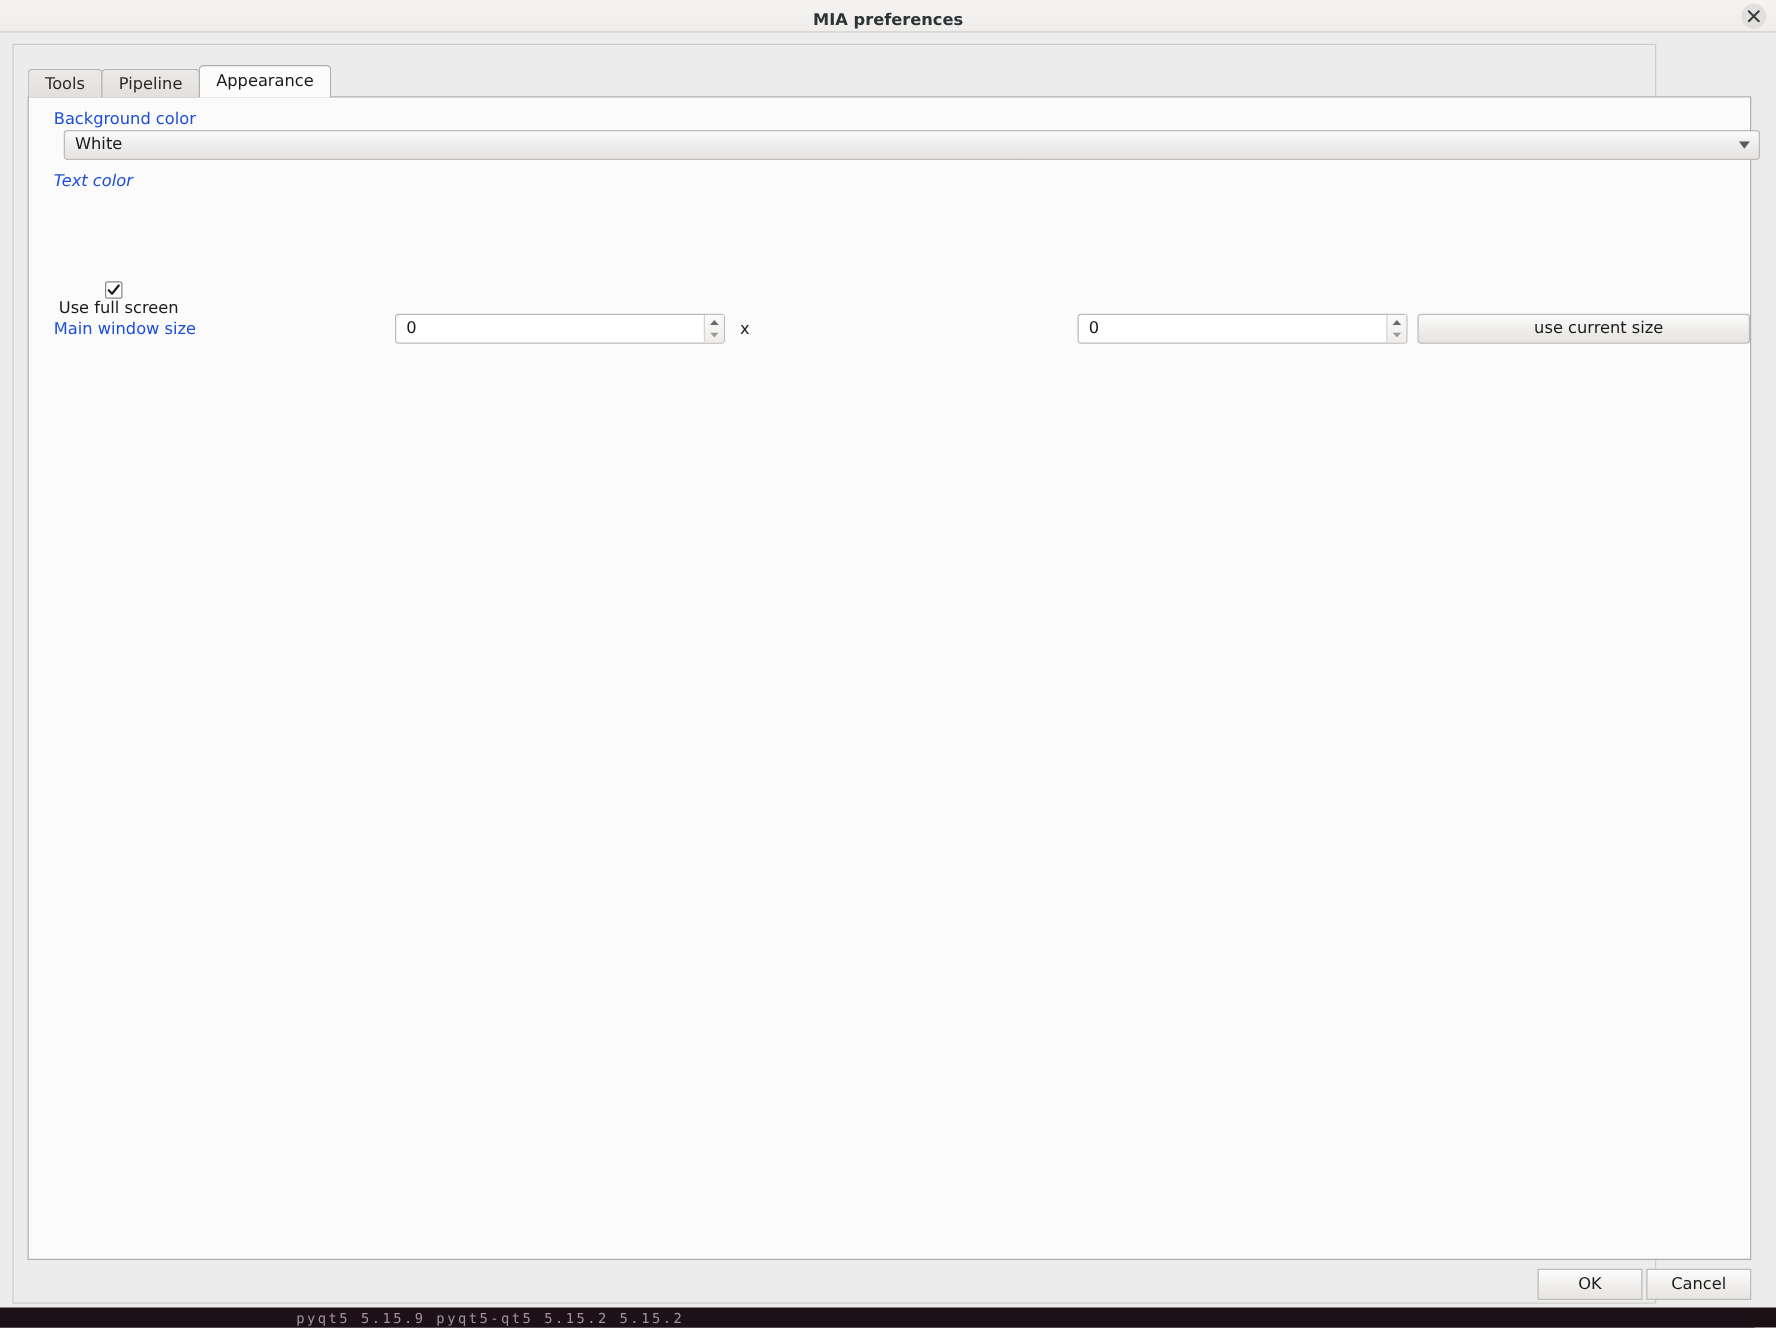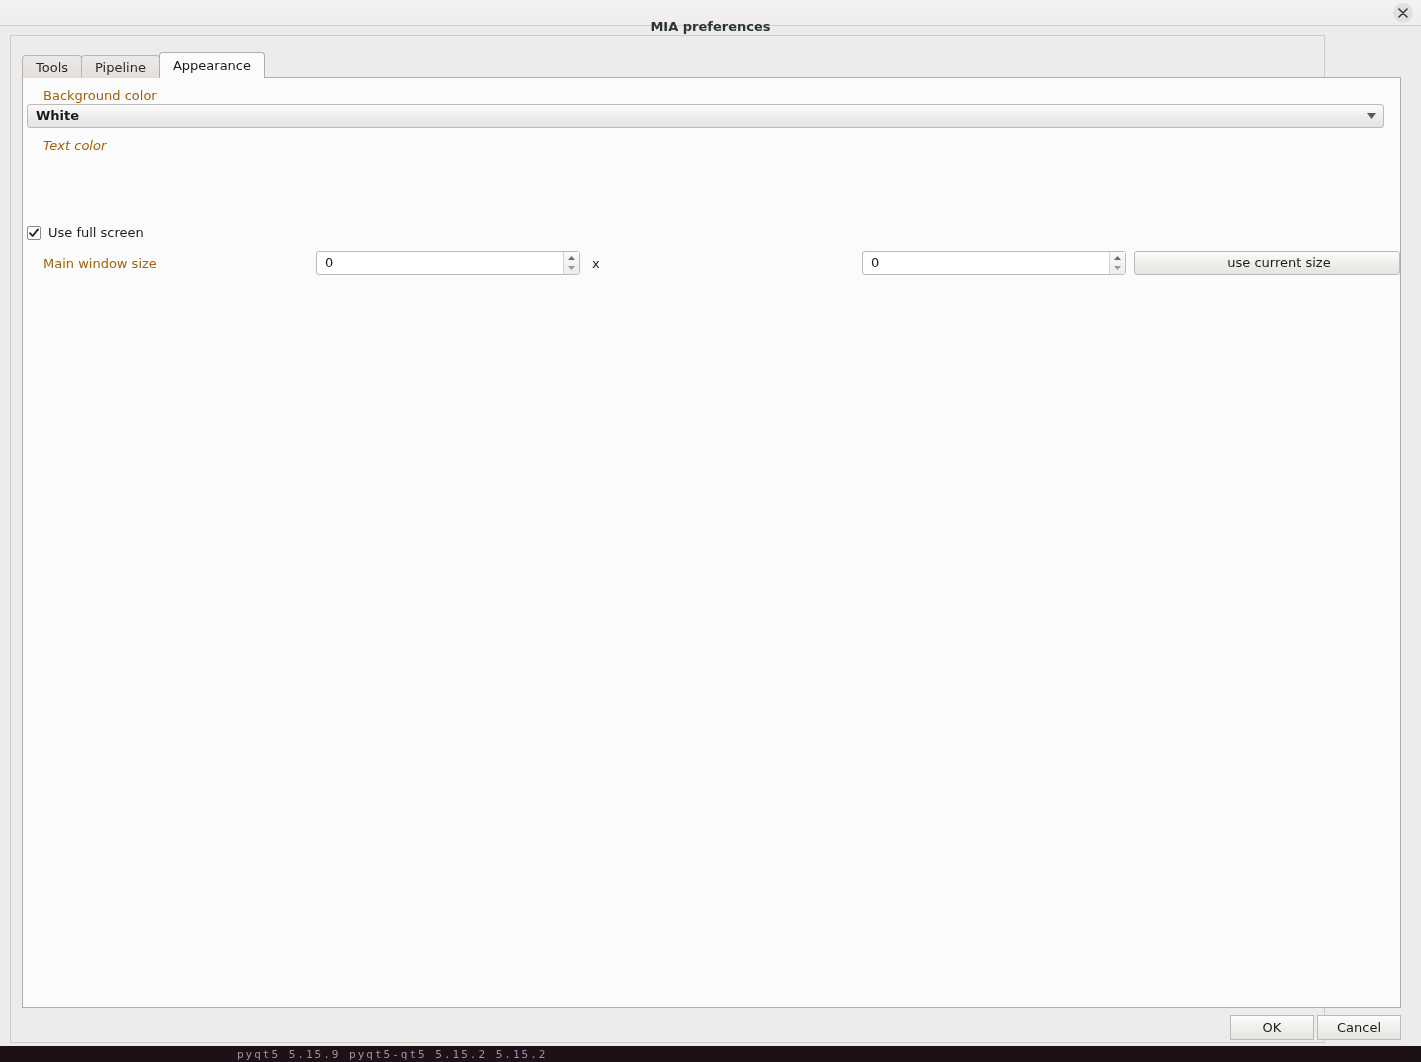--- a/index.html
+++ b/index.html
@@ -57,21 +57,21 @@
     top: 0;
     width: 1421px;
     height: 26px;
     background: linear-gradient(to bottom, #f4f3f2 0%, #efeeed 100%);
     border-bottom: 1px solid #d3d0cd;
     box-sizing: border-box;
   }
   .titlebar .title {
     position: absolute;
     left: 0;
-    top: 14px;
+    top: 4px;
     width: 1421px;
     height: 25px;
     line-height: 25px;
     text-align: center;
     font-size: 13px;
     font-weight: bold;
     color: #2e3436;
   }
   .close-btn {
     position: absolute;
@@ -150,21 +150,21 @@
   .form {
     position: absolute;
     left: 0;
     top: 0;
     width: 100%;
     height: 100%;
   }
   .field-label {
     position: absolute;
     font-size: 13px;
-    color: #a16207;
+    color: #1d4ed8;
     white-space: nowrap;
   }
 
   .combo {
     position: absolute;
     height: 24px;
     background: linear-gradient(to bottom, #fbfbfb 0%, #ececec 55%, #e6e4e2 100%);
     border: 1px solid #bdbab7;
     border-radius: 3px;
     box-sizing: border-box;
@@ -312,32 +312,32 @@
     <div class="tabbar">
       <div class="tab">Tools</div>
       <div class="tab">Pipeline</div>
       <div class="tab active">Appearance</div>
     </div>
 
     <div class="tab-panel">
       <div class="form">
 
         <div class="field-label" style="left:20px; top:10px;">Background color</div>
-        <div class="combo" style="left:4px; top:26px; width:1357px;font-weight:bold;">
+        <div class="combo" style="left:28px; top:26px; width:1357px;">
           <span class="combo-text">White</span>
           <span class="combo-arrow">
             <svg width="9" height="6" viewBox="0 0 9 6">
               <polygon points="0,0 9,0 4.5,6" fill="#5b5b5b"></polygon>
             </svg>
           </span>
         </div>
 
         <div class="field-label" style="left:20px; top:60px;font-style:italic;">Text color</div>
 
-        <div class="checkrow" style="left:4px; top:147px;">
+        <div class="checkrow" style="left:24px; top:147px;flex-direction:column;">
           <span class="checkbox">
             <svg width="12" height="12" viewBox="0 0 12 12">
               <path d="M2,6.2 L4.6,9 L10,2.4" stroke="#1a1a1a" stroke-width="1.7" fill="none" stroke-linecap="round" stroke-linejoin="round"></path>
             </svg>
           </span>
           <span class="check-label">Use full screen</span>
         </div>
 
         <div class="field-label" style="left:20px; top:178px;">Main window size</div>
 

